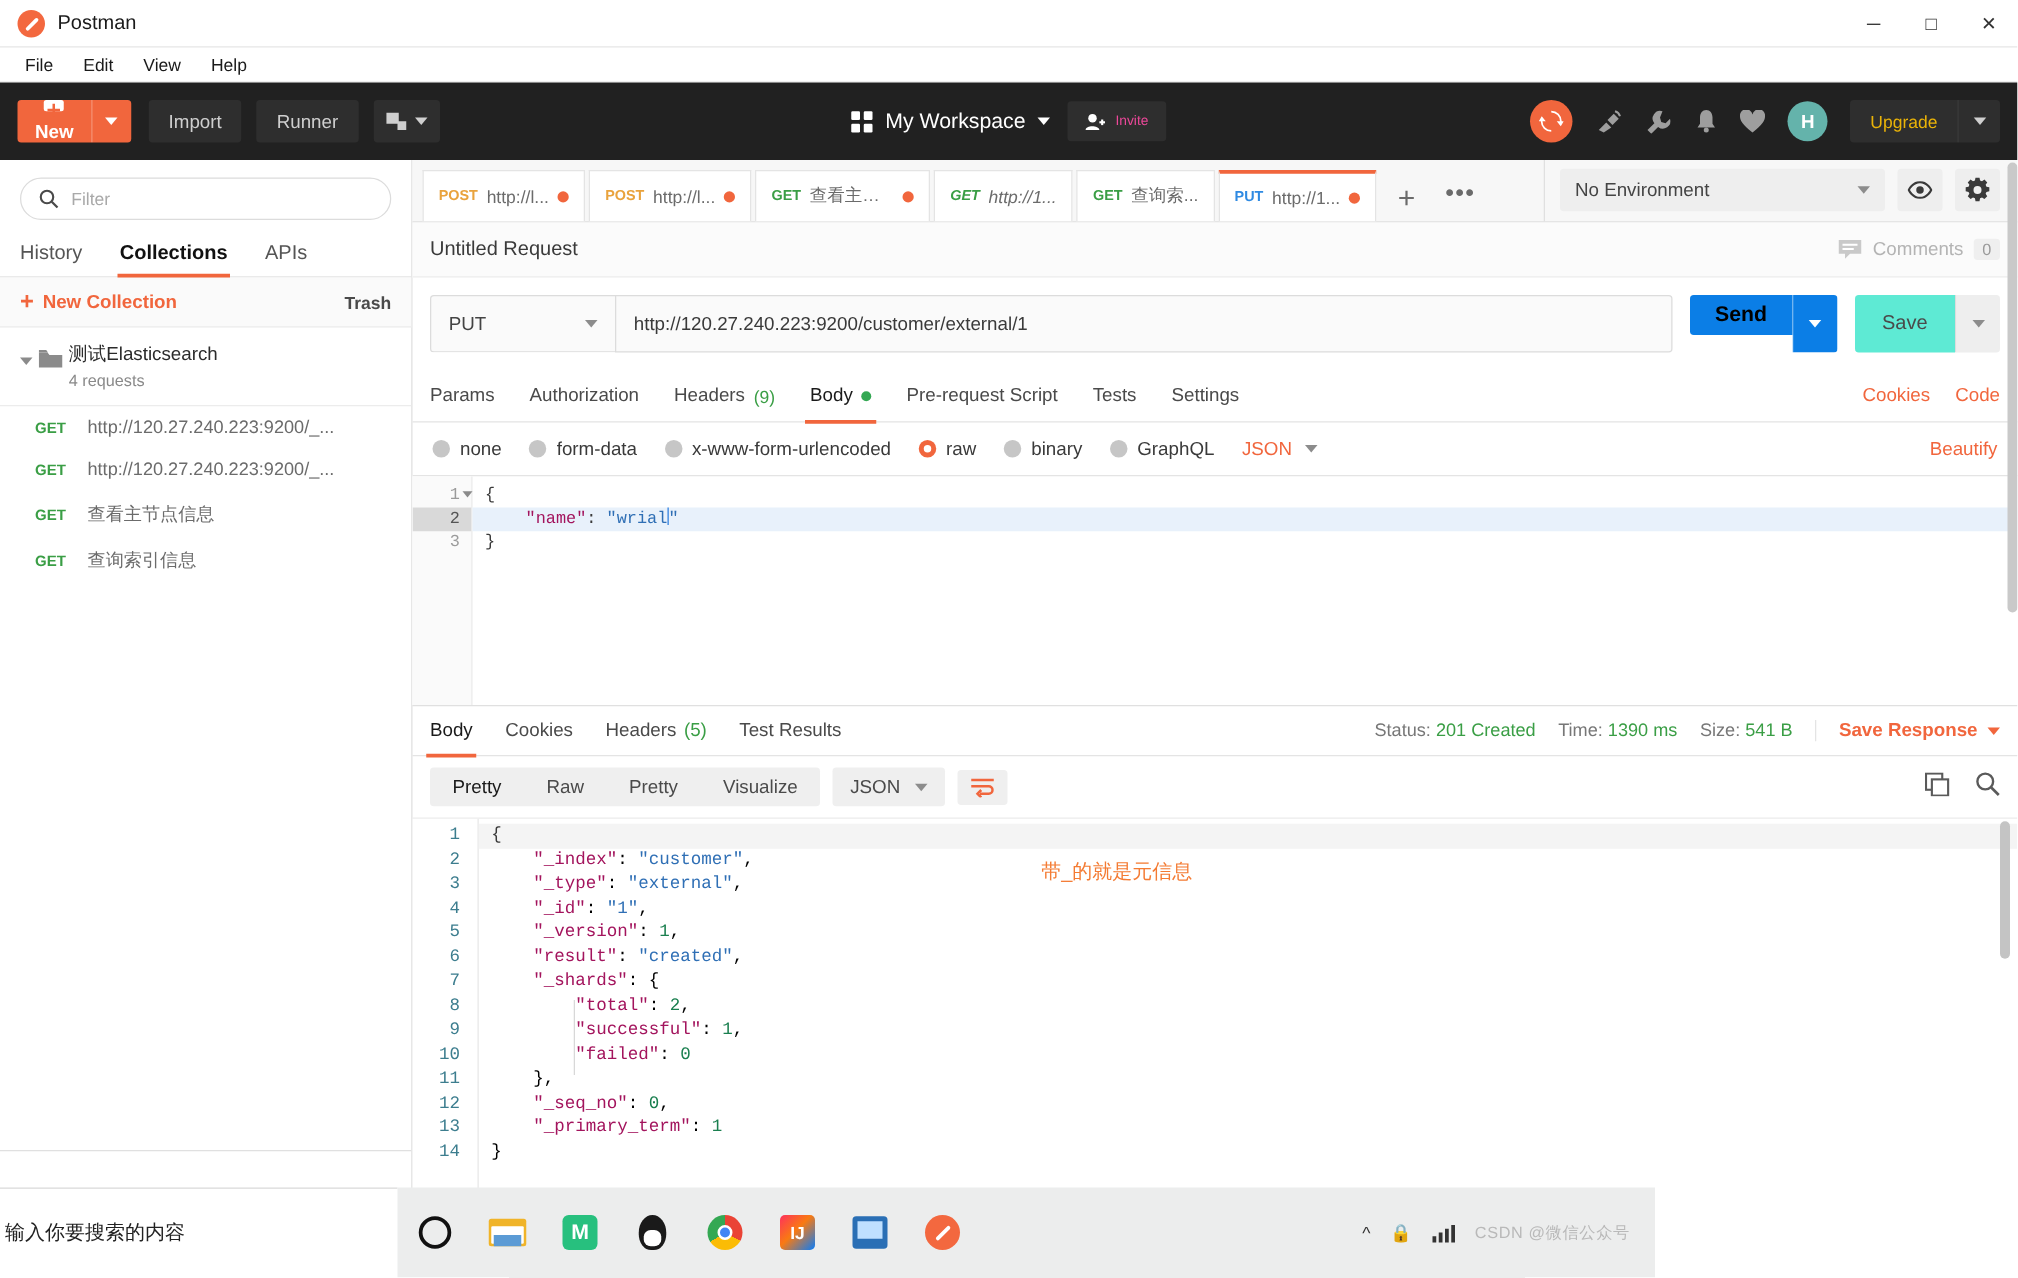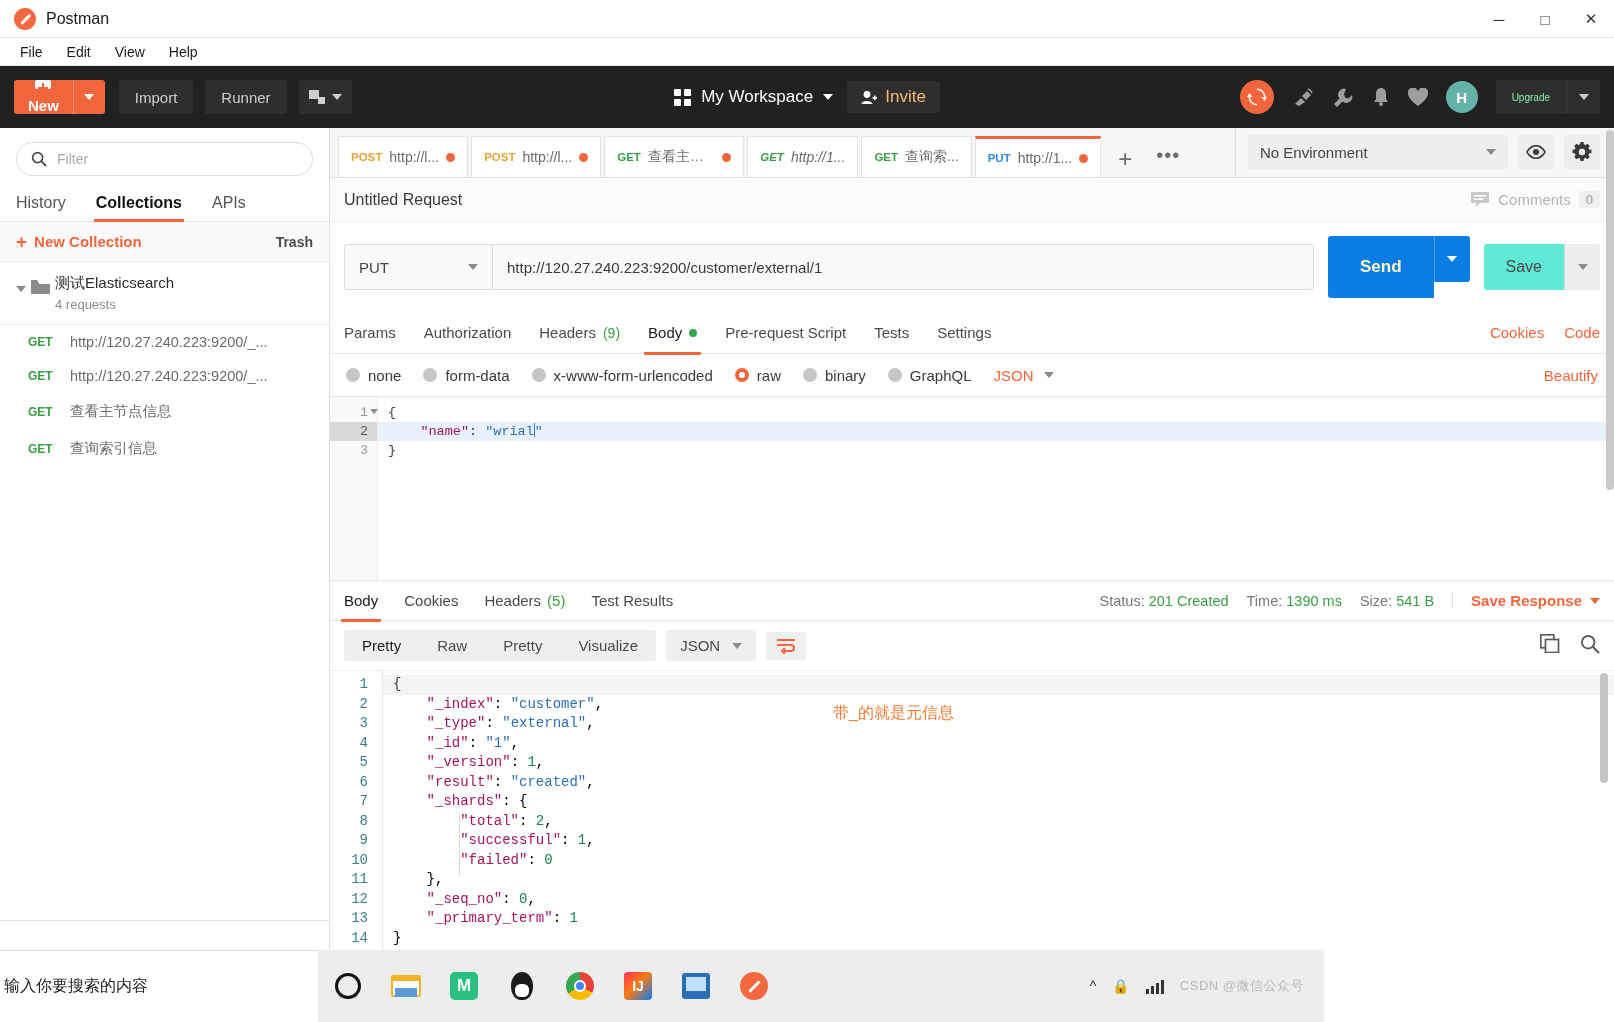--- a/index.html
+++ b/index.html
@@ -94,42 +94,42 @@
     display: flex; align-items: center; gap: 10px; color: #fff;
     font-size: 17px; pointer-events: auto;
   }
   .grid-icon {
     width: 17px; height: 17px; display: grid; gap: 3px;
     grid-template-columns: 7px 7px; grid-template-rows: 7px 7px;
   }
   .grid-icon i { background: #fff; display: block; border-radius: 1px; }
   .invite-btn {
     display: flex; align-items: center; gap: 8px; background: #2e2e2e;
-    color: #fdba74; font-size: 17px; height: 32px; padding: 0 14px;
+    color: #ec4899; font-size: 11px; height: 32px; padding: 0 14px;
     border-radius: 3px; pointer-events: auto;
   }
 
   .header-right {
     margin-left: auto; display: flex; align-items: center; gap: 18px;
   }
   .sync-circle {
     width: 34px; height: 34px; border-radius: 50%; background: #f1663d;
     display: flex; align-items: center; justify-content: center;
   }
   .hdr-icon { color: #9e9e9e; display: flex; align-items: center; }
   .avatar {
     width: 32px; height: 32px; border-radius: 50%; background: #64b3ab;
     color: #fff; display: flex; align-items: center; justify-content: center;
     font-size: 15px; font-weight: 700;
   }
   .upgrade {
     display: flex; align-items: center; background: #2e2e2e; border-radius: 3px;
     height: 34px; overflow: hidden;
   }
-  .upgrade .lbl { color: #86efac; font-size: 10px; padding: 0 16px; }
+  .upgrade .lbl { color: #eab308; font-size: 14px; padding: 0 16px; }
   .upgrade .cr {
     width: 34px; height: 34px; display: flex; align-items: center;
     justify-content: center; border-left: 1px solid #3a3a3a;
   }
 
   
   .body-split { display: flex; height: 832px; }
 
   
   .sidebar {
@@ -263,22 +263,22 @@
     align-items: center; padding: 0 14px; font-size: 15px; color: #444;
   }
   .method-select .tri-down { margin-left: auto; }
   .url-input {
     flex: 1; height: 46px; border: 1px solid #dcdcdc; border-radius: 0 3px 3px 0;
     background: #fafafa; padding: 0 14px; font-size: 15px; color: #3a3a3a;
     outline: none; font-family: "Liberation Sans", sans-serif;
   }
   .send-group { display: flex; margin-left: 14px; }
   .btn-send {
-    background: #0b7ee6; color: #fef9c3; font-size: 17px; font-weight: 700;
-    height: 62px; padding: 0 32px; border: 0; border-radius: 3px 0 0 3px;
+    background: #0b7ee6; color: #000000; font-size: 17px; font-weight: 700;
+    height: 32px; padding: 0 20px; border: 0; border-radius: 3px 0 0 3px;
     font-family: "Liberation Sans", sans-serif;
   }
   .btn-send-caret {
     background: #0b7ee6; width: 36px; height: 46px; border-radius: 0 3px 3px 0;
     display: flex; align-items: center; justify-content: center;
     border-left: 1px solid rgba(255,255,255,.25);
   }
   .save-group { display: flex; margin-left: 14px; }
   .btn-save {
     background: #5eead4; color: #4a4a4a; font-size: 16px; height: 46px;

